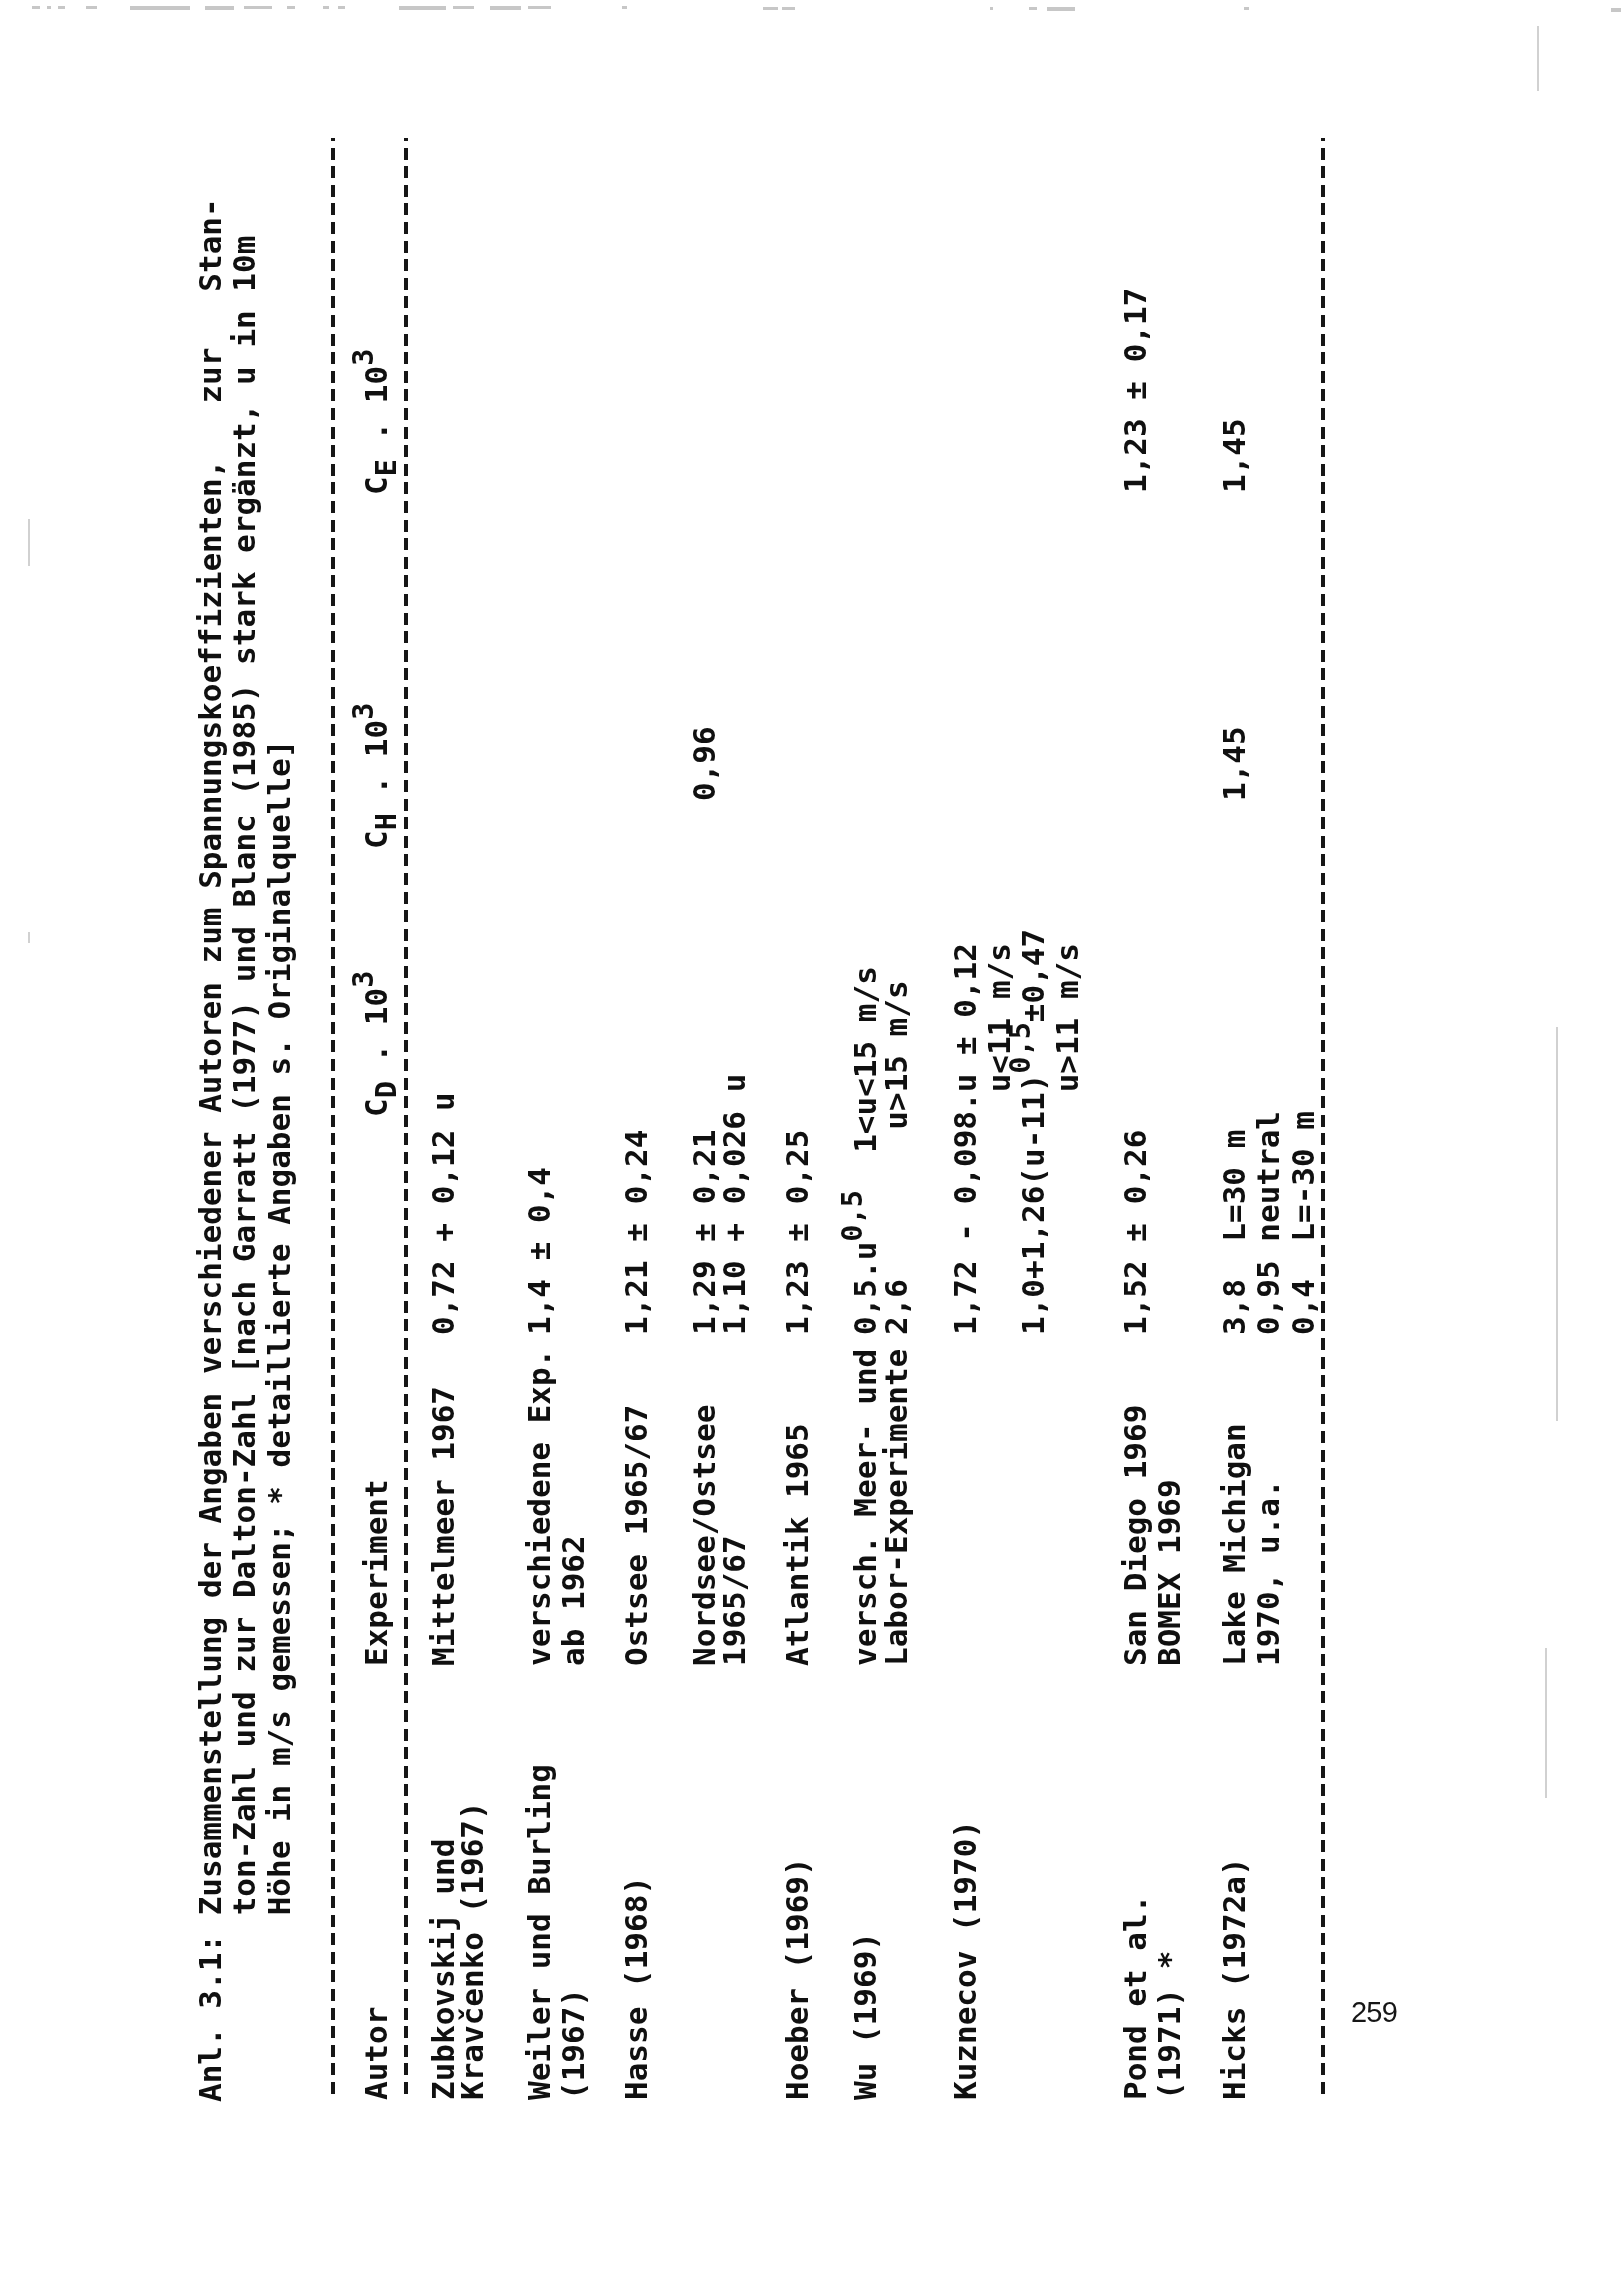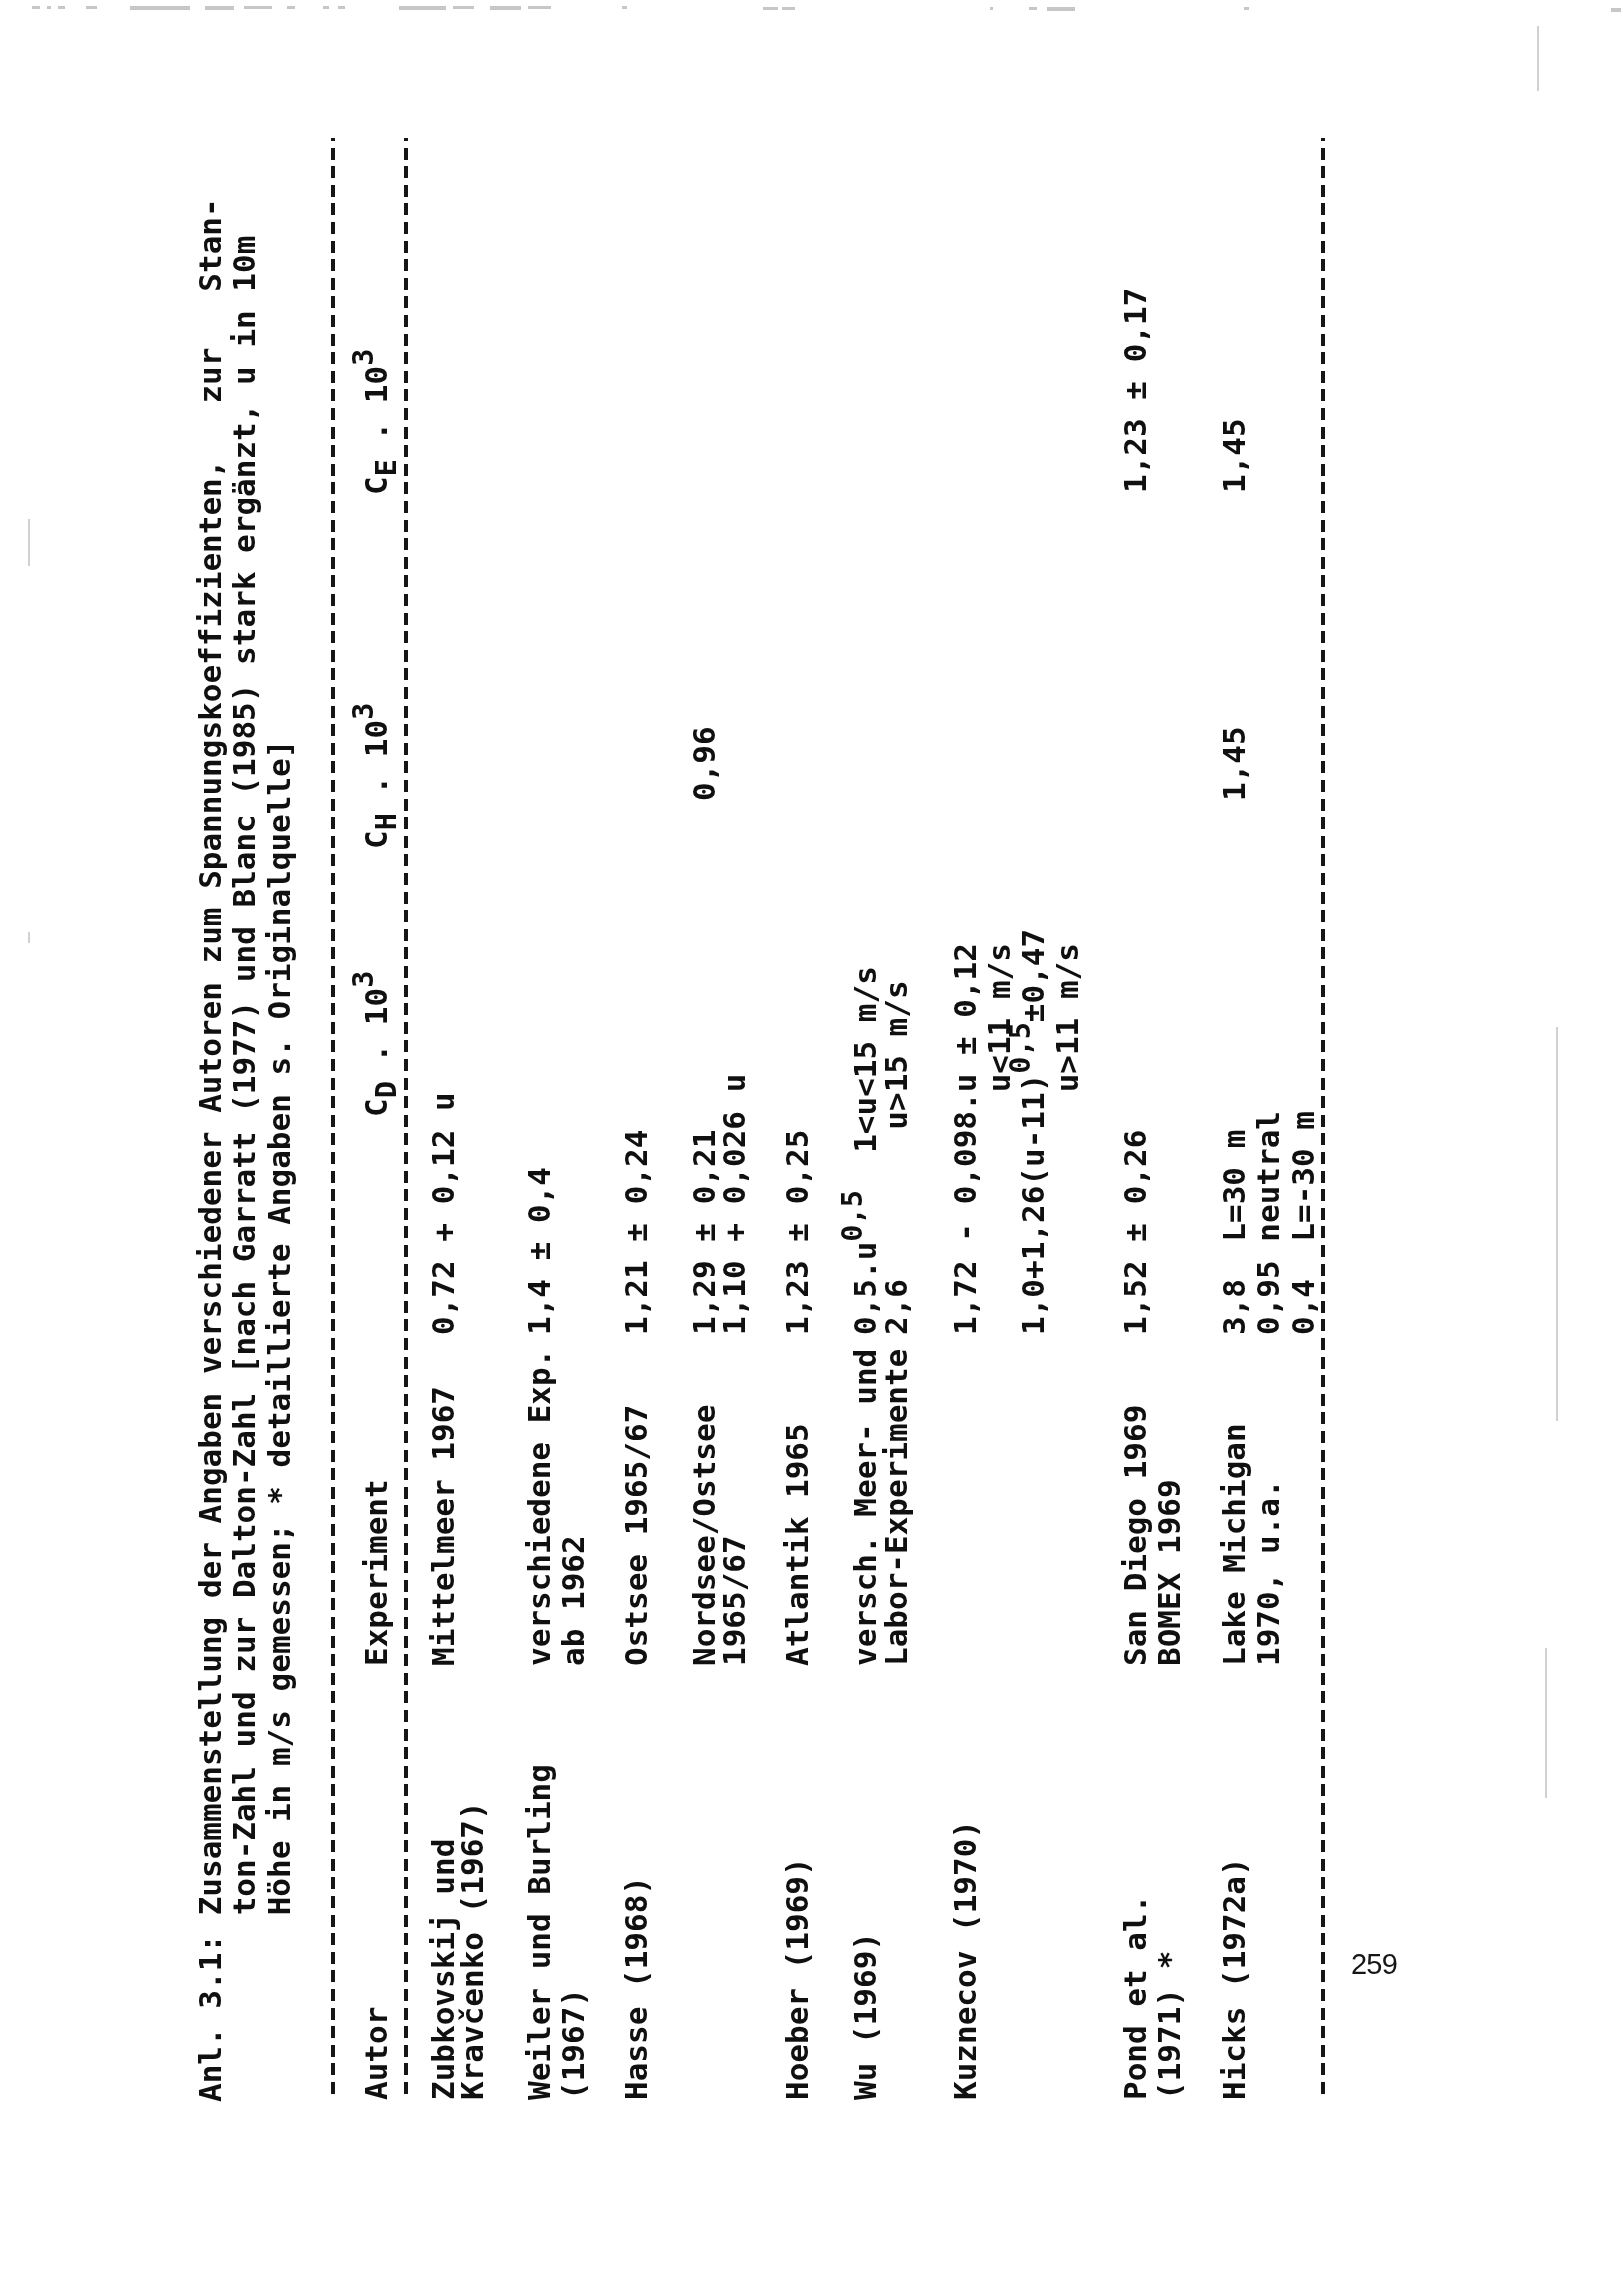--- a/index.html
+++ b/index.html
@@ -15,21 +15,21 @@
   }
   .ln{position:absolute;font-size:31px;line-height:32px;white-space:pre}
   .dash{
     position:absolute;left:201px;width:1956px;height:4px;
     background:repeating-linear-gradient(90deg,#161616 0 12px,transparent 12px 18.6px);
   }
   sub.tt,sup.tt{vertical-align:baseline;line-height:0;font-size:.92em;position:relative}
   sub.tt{top:.32em}
   sup.tt{top:-.5em}
 
-  .pn{position:absolute;left:1351px;top:1948px;
+  .pn{position:absolute;left:1351px;top:1996px;
       font-family:"Liberation Sans",sans-serif;font-size:29px;letter-spacing:-0.8px;color:#161616}
 
   .art{position:absolute;background:#8f8f8f;opacity:.5}
   .artv{position:absolute;background:#9a9a9a;opacity:.45}
 </style>
 </head>
 <body>
 
 <div id="sheet">
 

